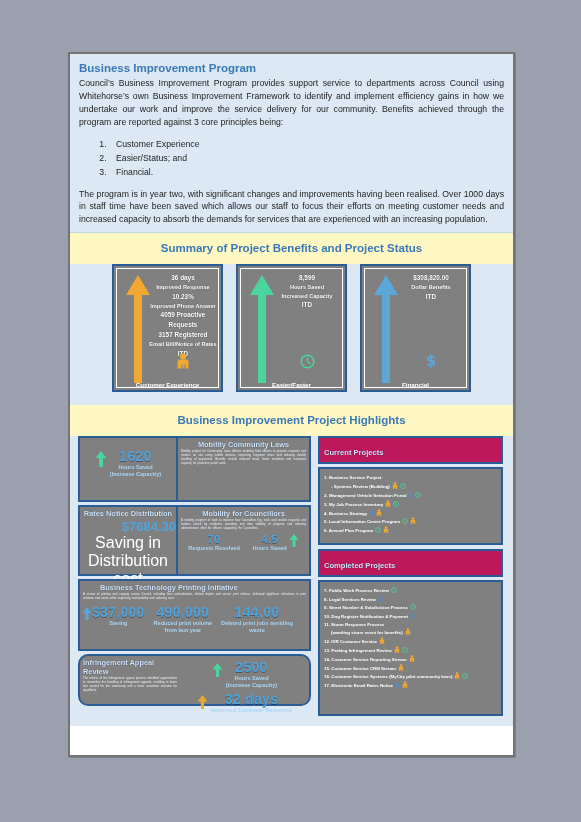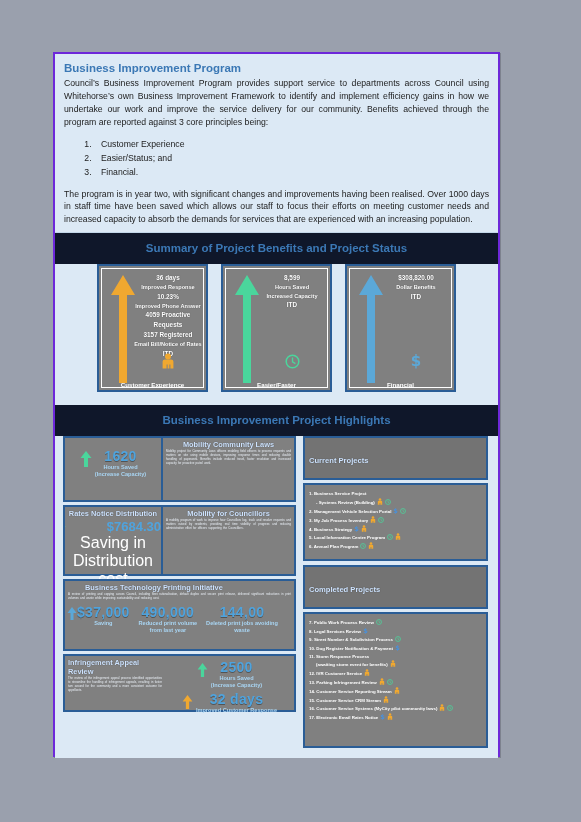--- a/index.html
+++ b/index.html
@@ -4,24 +4,24 @@
 <style>
   * { box-sizing: border-box; margin: 0; padding: 0; }
   html, body {
     width: 581px; height: 822px;
     background: #9aa0ad;
     font-family: "Liberation Sans", sans-serif;
     overflow: hidden;
   }
   #page {
     position: absolute;
-    left: 53px; top: 52px;
+    left: 68px; top: 52px;
     width: 447px; height: 705px;
     background: #ffffff;
-    border: 2px solid #6d28d9;
+    border: 2px solid #737373;
     box-shadow: 1px 1px 0 #7d828e;
   }
   .intro {
     background: #dce9f5;
     padding: 8px 9px 6px 9px;
     border-bottom: 1px solid #c3d6e8;
   }
   .intro h1 {
     color: #3b78b5;
     font-size: 11.5px;
@@ -40,21 +40,21 @@
     line-height: 1.65;
     color: #1c1c1c;
   }
   .intro ol li { padding-left: 7px; }
   .section-title {
     text-align: center;
     color: #3b78b5;
     font-size: 11.5px;
     font-weight: bold;
     padding: 9px 0 10px 0;
-    background: #0f172a;
+    background: #fef9c3;
   }
 
   
   .summary-row {
     background: #dce9f5;
     display: flex;
     justify-content: center;
     gap: 13px;
     padding: 0 0 13px 0;
   }
@@ -146,23 +146,23 @@
   .stat .num.sm { font-size: 11.5px; }
   .stat .lbl {
     color: #a8d4f2;
     font-size: 5.6px;
     font-weight: bold;
     line-height: 1.3;
   }
 
   
   .plist-head {
-    background: #737373;
+    background: #be185d;
     border: 2px solid #2a5d96;
-    padding: 11px 4px;
+    padding: 3px 4px;
     margin-bottom: 3px;
   }
   .plist-head span {
     color: #cfe4ff;
     font-size: 7.6px;
     font-weight: bold;
     text-shadow: 0 0 1px rgba(0,0,0,.6);
   }
   .plist {
     background: #808080;
@@ -309,20 +309,35 @@
             </svg>
             <span class="num" style="color:#4fa3dd;font-size:13px;font-weight:bold;">$7684.30</span>
           </div>
           <div class="lbl" style="text-align:center;">Saving in Distribution cost</div>
           <div class="blurb">Review of rates notice distribution arrangements delivered savings in print, mail house and postage costs while maintaining service levels for ratepayers across the municipality.</div>
         </div>
         <div class="divider"></div>
         <div style="flex:1;">
           <h3>Mobility for Councillors</h3>
           <div class="blurb">A mobility program of work to improve how Councillors log, track and resolve requests and matters raised by residents, providing real time visibility of progress and reducing administrative effort for officers supporting the Councillors.</div>
+          <div style="display:flex;justify-content:space-around;align-items:flex-end;padding:0 4px 1px 4px;">
+            <div class="stat">
+              <div class="num sm">70</div>
+              <div class="lbl">Requests Resolved</div>
+            </div>
+            <div style="display:flex;align-items:flex-start;">
+              <div class="stat">
+                <div class="num sm">4.5</div>
+                <div class="lbl">Hours Saved</div>
+              </div>
+              <svg width="10" height="13" viewBox="0 0 10 13" style="margin-left:2px;margin-top:1px;">
+                <polygon points="5,0 9.5,6 6.5,6 6.5,13 3.5,13 3.5,6 0.5,6" fill="#4ad69c"></polygon>
+              </svg>
+            </div>
+          </div>
         </div>
       </div>
 
       <div class="card" style="height:72px;">
         <h3 style="text-align:left;padding-left:20px;">Business Technology Printing Initiative</h3>
         <div class="blurb">A review of printing and copying across Council, including fleet rationalisation, default duplex and secure print release, delivered significant reductions in print volumes and waste while improving sustainability and reducing cost.</div>
         <div style="display:flex;justify-content:space-between;align-items:flex-start;padding:1px 16px 0 2px;">
           <div style="display:flex;align-items:flex-start;">
             <svg width="10" height="13" viewBox="0 0 10 13" style="margin-top:3px;">
               <polygon points="5,0 9.5,6 6.5,6 6.5,13 3.5,13 3.5,6 0.5,6" fill="#5ba8d8"></polygon>
@@ -336,21 +351,21 @@
             <div class="num">490,000</div>
             <div class="lbl">Reduced print volume from last year</div>
           </div>
           <div class="stat" style="width:72px;">
             <div class="num">144,00</div>
             <div class="lbl">Deleted print jobs avoiding waste</div>
           </div>
         </div>
       </div>
 
-      <div class="card" style="height:58px;">
+      <div class="card" style="height:52px;border-radius:10px;">
         <div class="r1">
           <div style="width:100px;">
             <h3 style="text-align:left;padding-left:3px;">Infringement Appeal Review</h3>
             <div class="blurb">The review of the infringement appeal process identified opportunities to streamline the handling of infringement appeals, resulting in faster turn around for the community and a more consistent outcome for appellants.</div>
           </div>
           <div style="flex:1;padding-top:3px;">
             <div style="display:flex;align-items:flex-start;justify-content:center;">
               <svg width="11" height="14" viewBox="0 0 10 13" style="margin-top:4px;margin-right:3px;">
                 <polygon points="5,0 9.5,6 6.5,6 6.5,13 3.5,13 3.5,6 0.5,6" fill="#4ad69c"></polygon>
               </svg>

